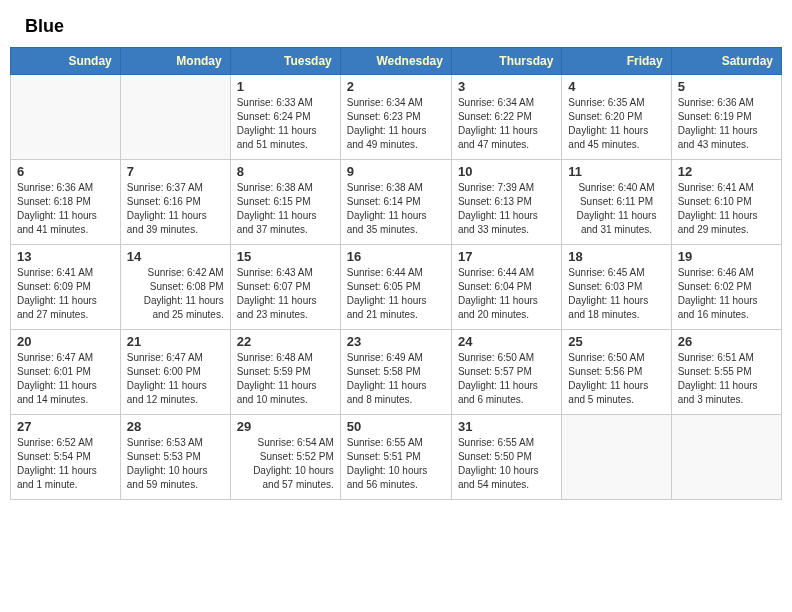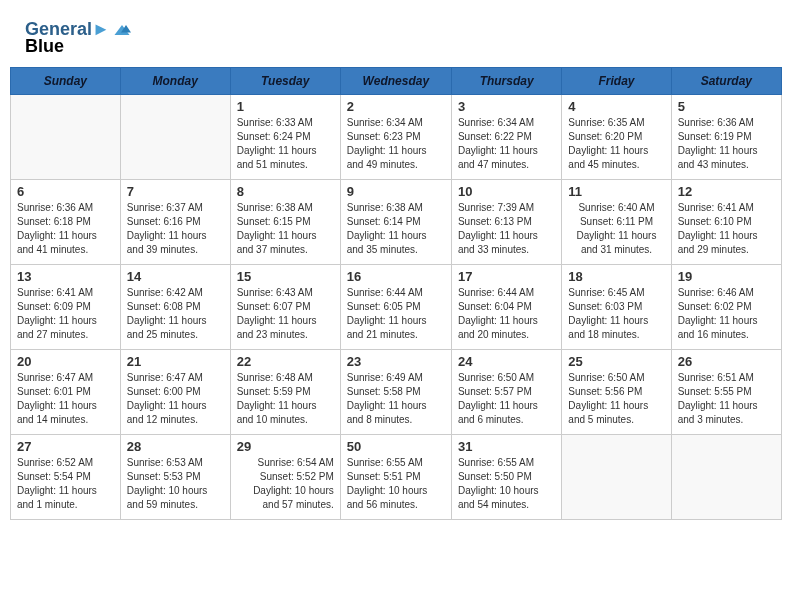--- a/index.html
+++ b/index.html
@@ -46,27 +46,26 @@
       font-size: 14px;
       color: #555;
     }
     .calendar {
       width: 100%;
       border-collapse: collapse;
       margin-top: 5px;
     }
     .calendar th {
       background: #3a7bbf;
-      color: #0f172a;
+      color: #fef9c3;
       font-size: 12px;
       font-weight: bold;
       padding: 6px 8px;
-      text-align: center;
+      text-align: right;
       border: 1px solid #2a6aae;
-      font-style: italic;
     }
     .calendar td {
       border: 1px solid #ccc;
       vertical-align: top;
       padding: 4px 6px;
       width: 113px;
       height: 90px;
       background: #fff;
       font-size: 10px;
       color: #333;
@@ -88,27 +87,20 @@
     tr.week-row td {
       height: 85px;
     }
   </style>
 </head>
 <body>
 
 <div class="header">
   <div class="logo">
     <div>
-      <div style="display:flex;align-items:center;">
-        <span class="logo-text">General<span>►</span></span>
-        <svg class="logo-icon" viewBox="0 0 40 30" xmlns="http://www.w3.org/2000/svg">
-          <path d="M20 5 L35 25 L5 25 Z" fill="#4a9fd4"></path>
-          <path d="M28 5 L38 20 L18 20 Z" fill="#2c7fb8"></path>
-        </svg>
-      </div>
       <div style="font-size:18px;font-weight:bold;color:#000000;margin-top:-4px;">Blue</div>
     </div>
   </div>
   <div class="title-block">
     <div class="month-title"></div>
     <div class="location"></div>
   </div>
 </div>
 
 <table class="calendar">
@@ -204,21 +196,21 @@
       </tr>
       <tr class="week-row">
         <td>
           <span class="day-number">13</span>
           <div class="day-info" style="white-space: pre-line;">Sunrise: 6:41 AM
 Sunset: 6:09 PM
 Daylight: 11 hours and 27 minutes.</div>
         </td>
         <td>
           <span class="day-number">14</span>
-          <div class="day-info" style="white-space: pre-line;">Sunrise: 6:42 AM
+          <div class="day-info" style="white-space: pre-line; text-align: right;">Sunrise: 6:42 AM
 Sunset: 6:08 PM
 Daylight: 11 hours and 25 minutes.</div>
         </td>
         <td>
           <span class="day-number">15</span>
           <div class="day-info" style="white-space: pre-line;">Sunrise: 6:43 AM
 Sunset: 6:07 PM
 Daylight: 11 hours and 23 minutes.</div>
         </td>
         <td>

